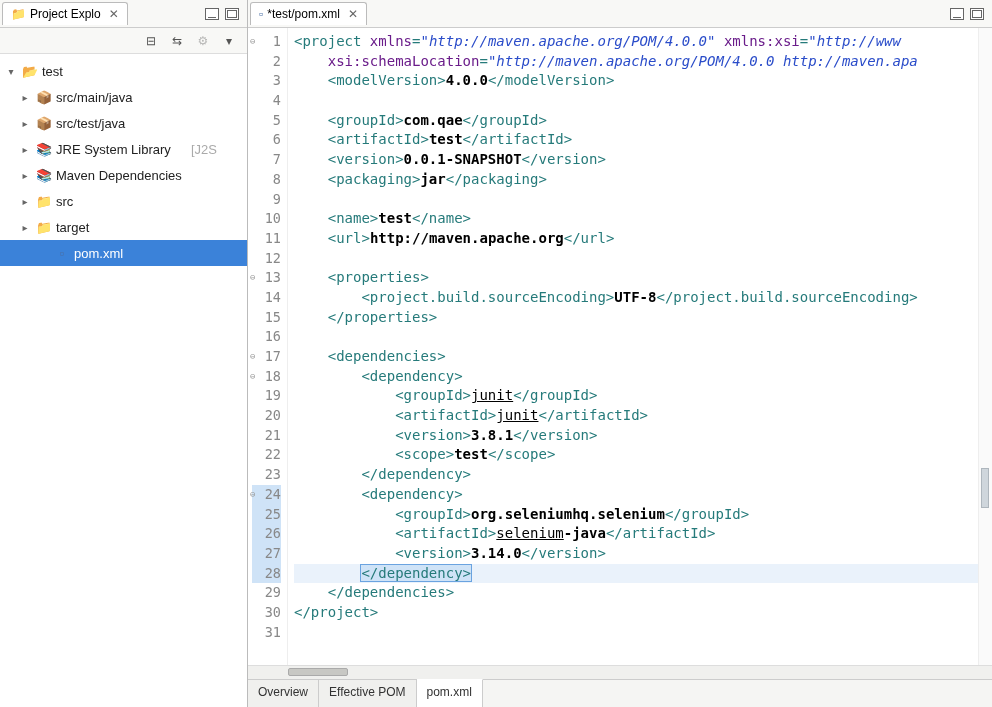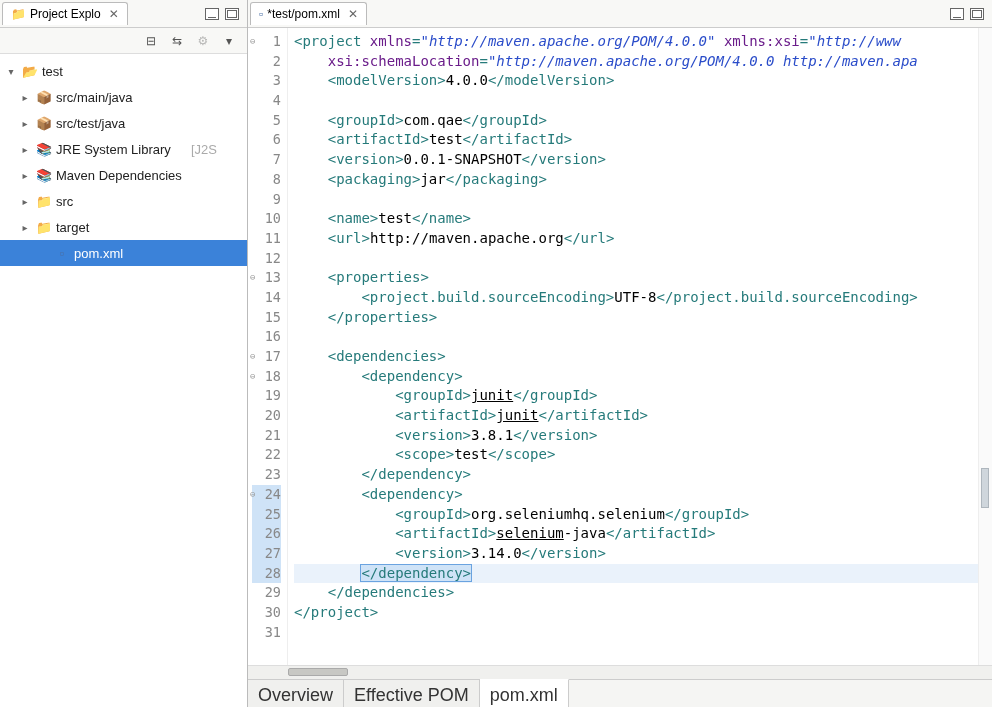--- a/index.html
+++ b/index.html
@@ -35,25 +35,25 @@
 .gutter { background: #fff; border-right: 1px solid #eee; padding: 4px 6px 4px 4px; text-align: right; font-family: "DejaVu Sans Mono","Consolas",monospace; font-size: 13.5px; line-height: 19.7px; color: #888; user-select: none; width: 40px; }
 .gutter .ln { display: flex; justify-content: flex-end; align-items: center; height: 19.7px; position: relative; }
 .gutter .ln.fold::after { content: "⊖"; position: absolute; left: -2px; font-size: 9px; color: #999; }
 .gutter .ln.hl { background: #cfe3f7; }
 .code-area { flex: 1; overflow: auto; padding: 4px 0 16px 6px; font-family: "DejaVu Sans Mono","Consolas",monospace; font-size: 14px; line-height: 19.7px; white-space: pre; color: #000; position: relative; }
 .code-line { height: 19.7px; }
 .code-line.cursor-line { background: #eaf2fb; }
 .t-tag { color: #257a7a; }
 .t-attr { color: #6a1c8a; }
 .t-str { color: #2a4cc9; font-style: italic; }
-.t-text { color: #000; font-weight: normal; }
+.t-text { color: #000; font-weight: bold; }
 .t-link { color: #000; font-weight: normal; text-decoration: underline; margin-top: 20px; }
 .selbox { background: #cfe3f7; outline: 1px solid #6aa3e0; display: inline; }
 .bottom-tabs { display: flex; border-top: 1px solid #ccc; background: #f5f5f3; height: 28px; }
-.bottom-tab { padding: 5px 10px; border-right: 1px solid #ccc; font-size: 18px; color: #333; background: #f0f0ee; }
+.bottom-tab { padding: 5px 10px; border-right: 1px solid #ccc; font-size: 12px; color: #333; background: #f0f0ee; }
 .bottom-tab.active { background: #fff; border-top: 1px solid #fff; margin-top: -1px; }
 .hscroll-placeholder { height: 14px; background: #f0f0ee; border-top: 1px solid #ddd; position: relative; }
 .hscroll-thumb { position: absolute; left: 40px; top: 2px; height: 8px; width: 60px; background: #c8c8c4; border: 1px solid #aaa; border-radius: 2px; }
 .overview-ruler { width: 14px; border-left: 1px solid #eee; background: #fafafa; position: relative; }
 .overview-mark { position: absolute; left: 2px; width: 8px; height: 40px; background: #cfd6dc; border: 1px solid #aeb6bd; top: 440px; }
 </style>
 </head>
 <body>
 
 <div class="left-pane">

